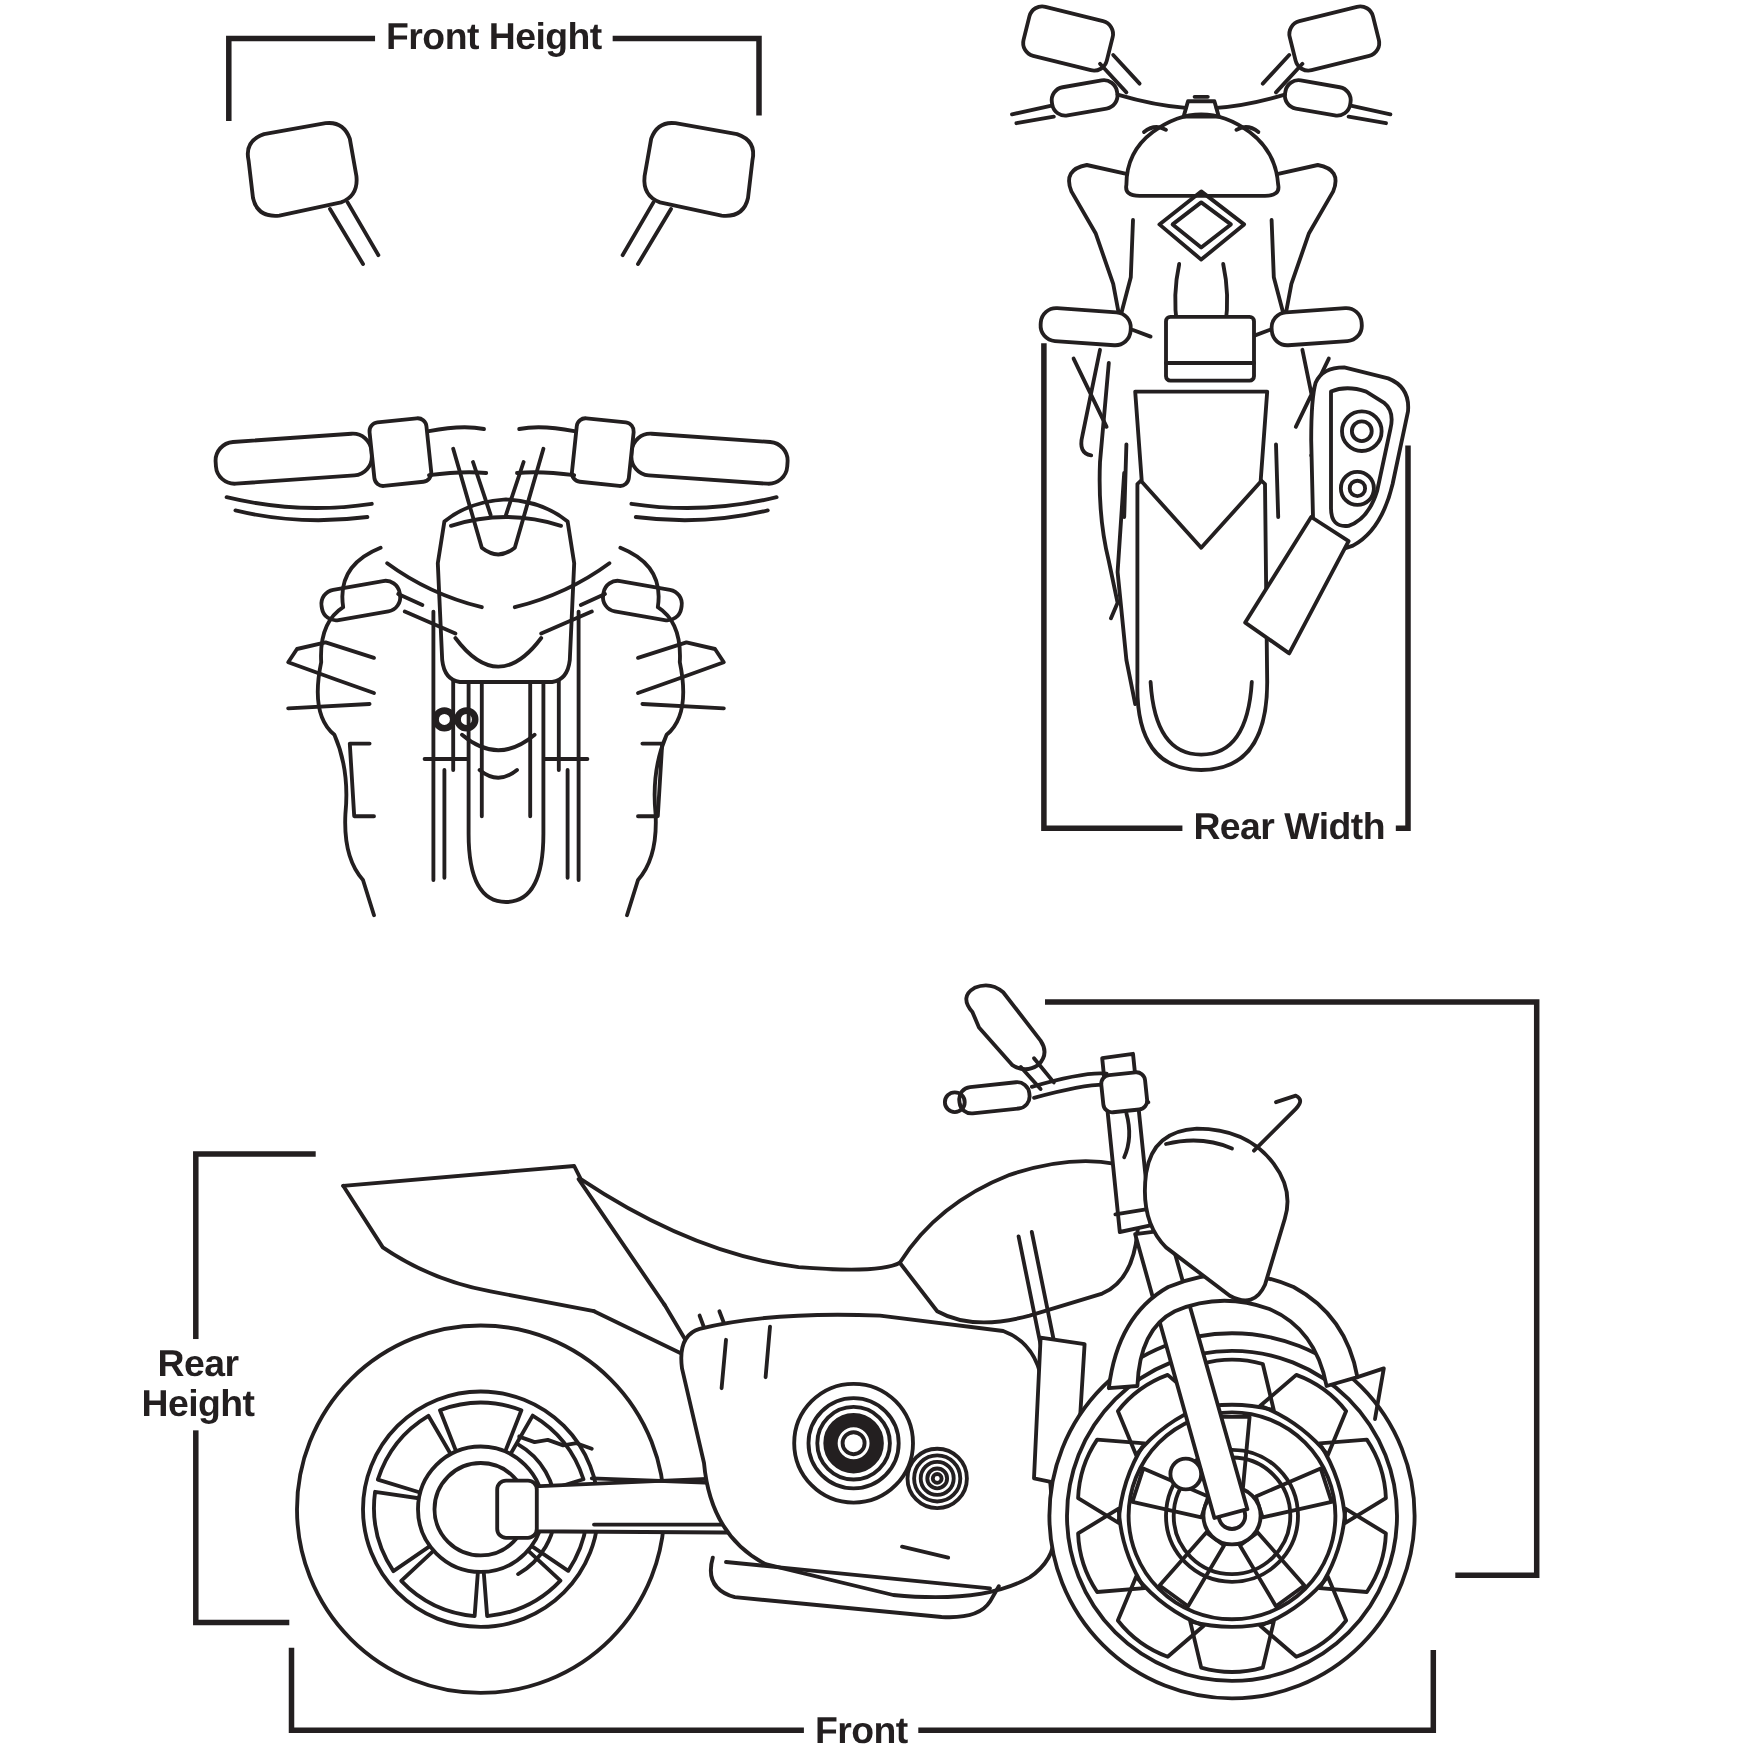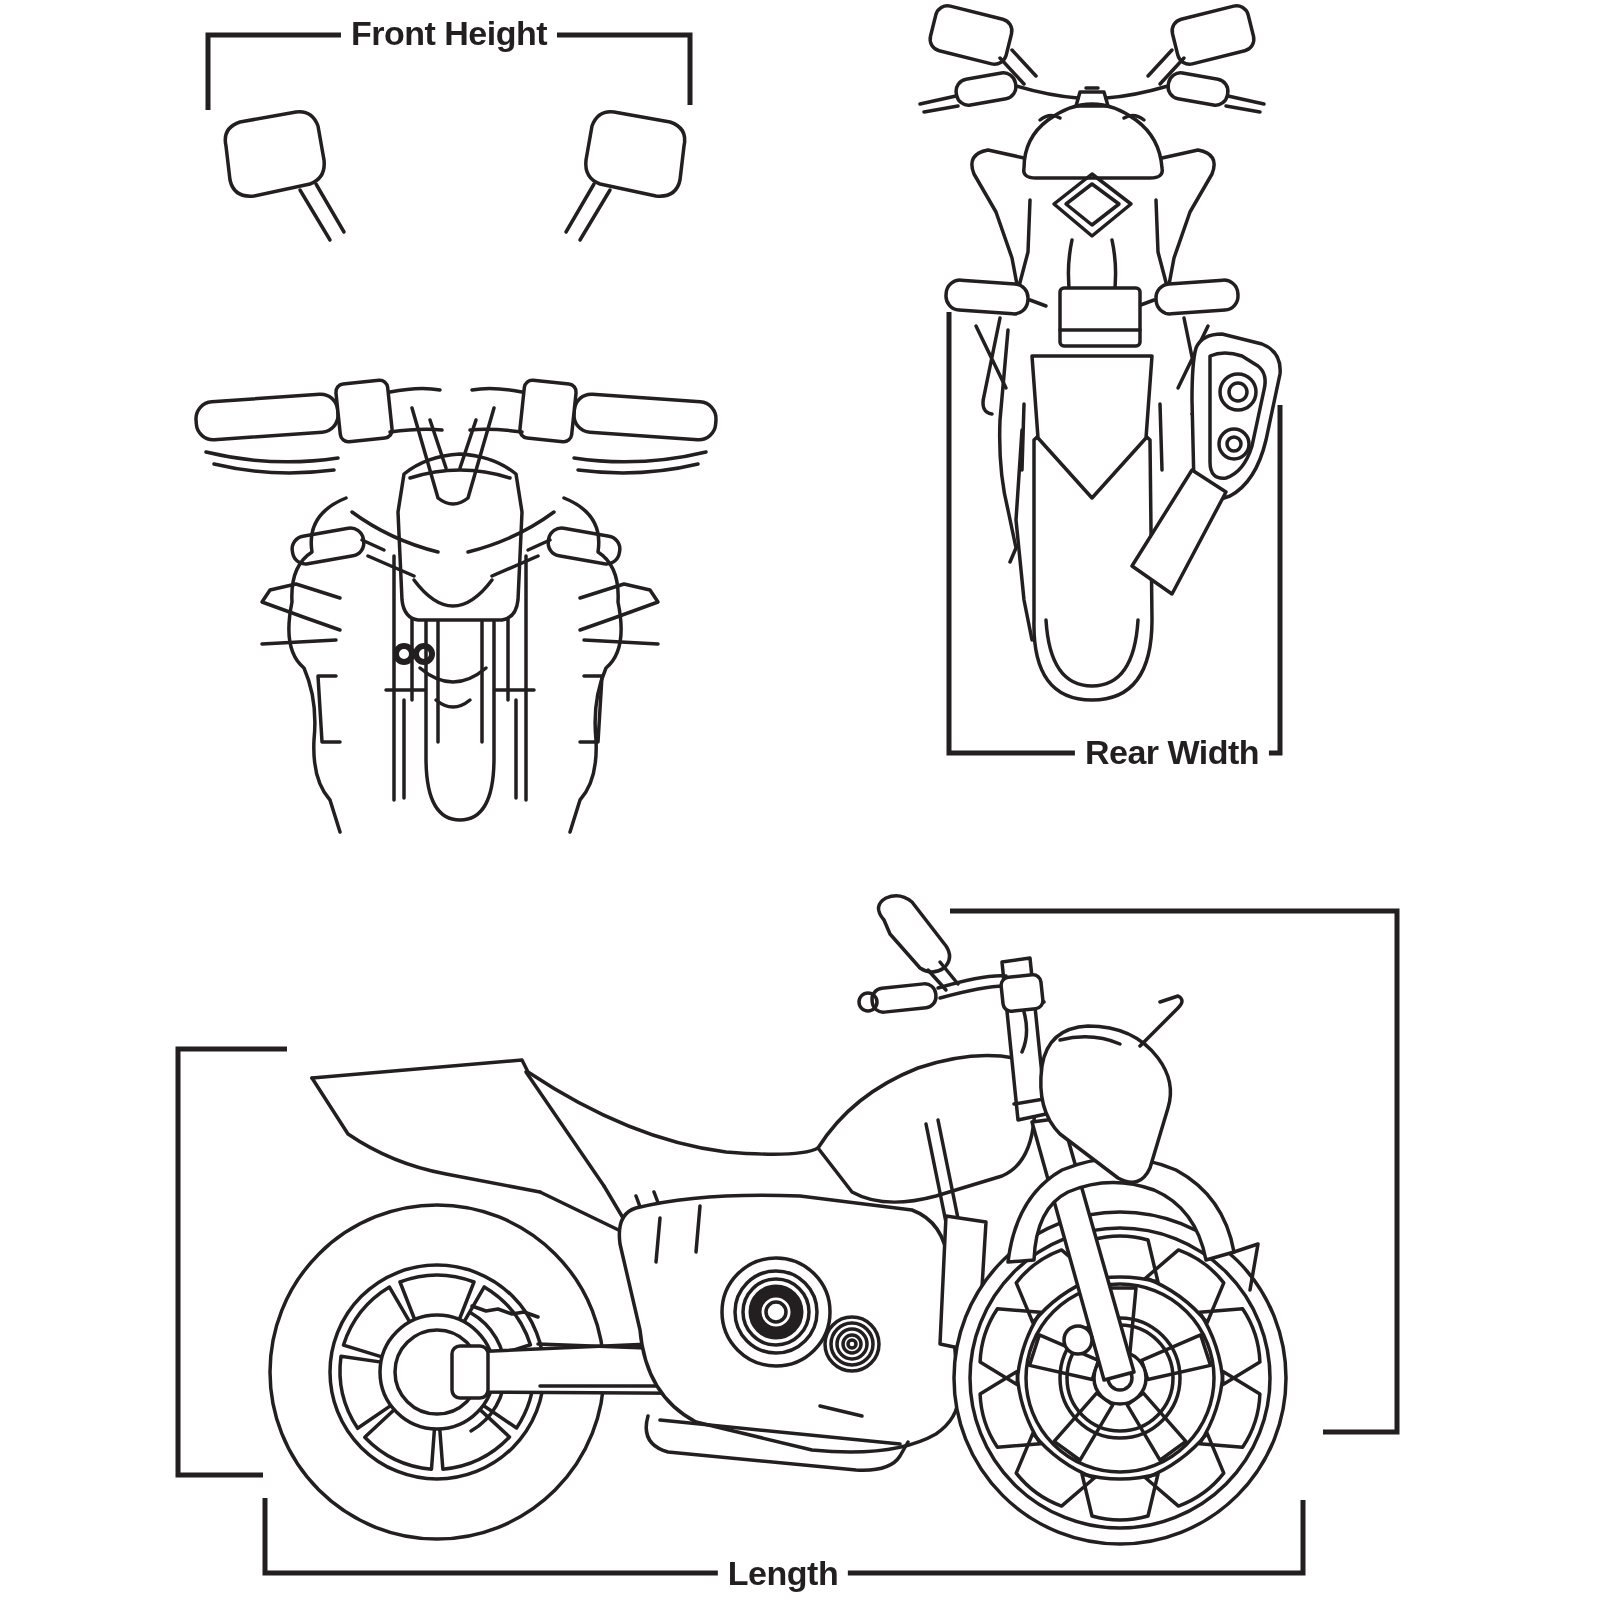--- a/index.html
+++ b/index.html
@@ -249,15 +249,16 @@
   <g class="bracket">
     <path d="M950,911 L1397,911 L1397,1432 L1323,1432" stroke="#231f20"></path>
   </g>
   <g class="bracket">
     <path d="M265,1498 L265,1573 L1303,1573 L1303,1500" stroke="#231f20"></path>
   </g>
 </svg>
 
 <div class="dim-label" id="label-front-width" style="color: rgb(35, 31, 32); background: rgb(255, 255, 255);">Front Height</div>
 <div class="dim-label" id="label-rear-width" style="color: rgb(35, 31, 32); background: rgb(255, 255, 255);">Rear Width</div>
-<div class="dim-label" id="label-length" style="color: rgb(35, 31, 32); background: rgb(255, 255, 255);">Length</div>
+<div class="dim-label wrap" id="label-rear-height" style="color: rgb(35, 31, 32); background: rgb(255, 255, 255);">Rear Height</div>
+<div class="dim-label" id="label-length" style="color: rgb(35, 31, 32); background: rgb(255, 255, 255);">Front</div>
 
 </div>
 
 </body></html>

